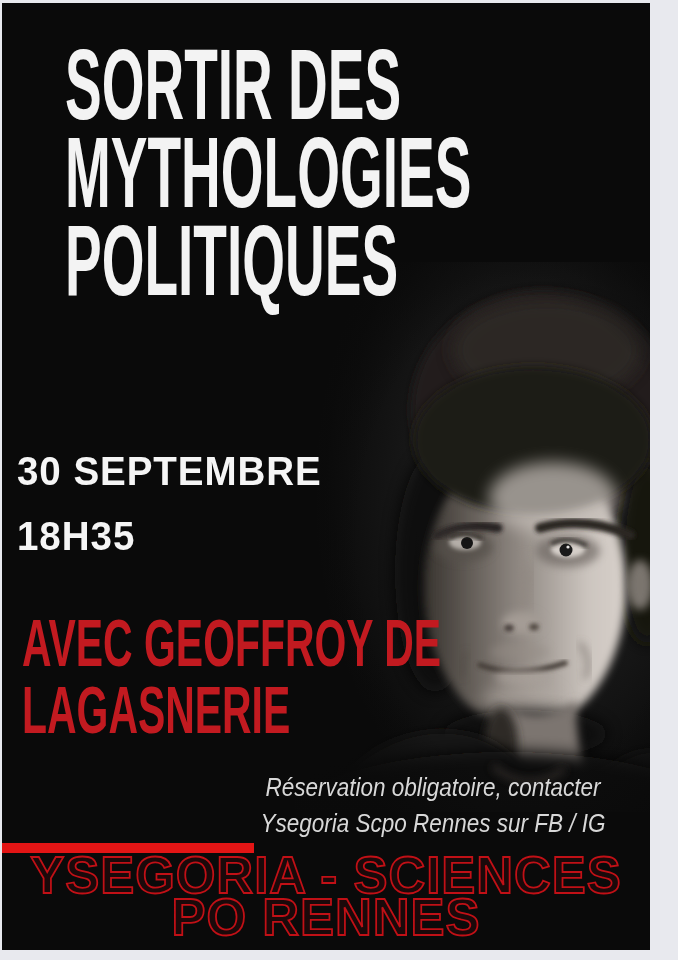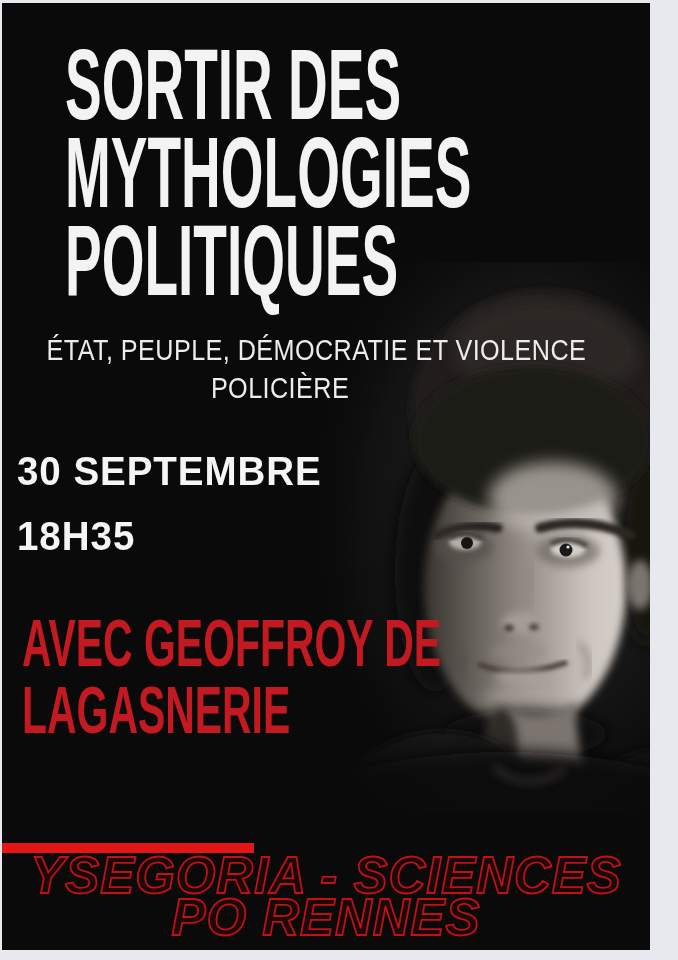--- a/index.html
+++ b/index.html
@@ -60,21 +60,21 @@
   
   .redbar{
     position:absolute;left:-2px;top:840px;width:254px;height:10px;
     background:#e31515;
   }
 
   
   .organizer{
     position:absolute;left:0;right:0;top:851px;
     text-align:center;font-size:52px;line-height:42px;
-    font-weight:bold;font-style:italic;letter-spacing:1px;
+    font-weight:bold;letter-spacing:1px;
     color:rgba(190,14,20,0.10);
     -webkit-text-stroke:1.8px #c11016;
   }
   .organizer .line{transform:scaleX(.98);transform-origin:50% 0;}
 
   .portrait{position:absolute;left:293px;top:259px;width:380px;height:550px;}
 </style>
 </head>
 <body>
 
@@ -162,35 +162,35 @@
 
       <rect width="380" height="550" fill="url(#gVig)"></rect>
     </svg>
 
     <div class="title">
       <span class="line">SORTIR DES</span>
       <span class="line">MYTHOLOGIES</span>
       <span class="line">POLITIQUES</span>
     </div>
 
-    <div class="subtitle">
-      <span class="line">ÉTAT, PEUPLE, DÉMOCRATIE ET VIOLENCE</span>
-      <span class="line">POLICIÈRE</span>
-    </div>
 
     <div class="datetime">
       <span class="line">30 SEPTEMBRE</span>
       <span class="line">18H35</span>
     </div>
 
     <div class="speaker">
       <span class="line">AVEC GEOFFROY DE</span>
       <span class="line">LAGASNERIE</span>
     </div>
 
+    <div class="reservation">
+      <span class="line">Réservation obligatoire, contacter</span>
+      <span class="line">Ysegoria Scpo Rennes sur FB / IG</span>
+    </div>
 
     <div class="redbar"></div>
 
     <div class="organizer">
       <span class="line">YSEGORIA - SCIENCES</span>
       <span class="line">PO RENNES</span>
     </div>
 
   </div>
 </div>

